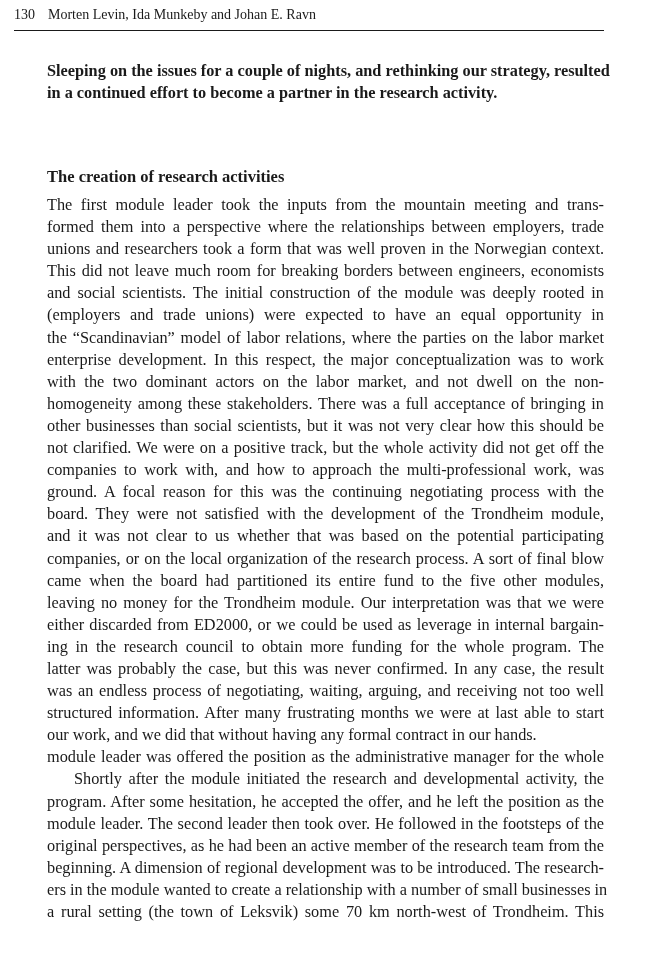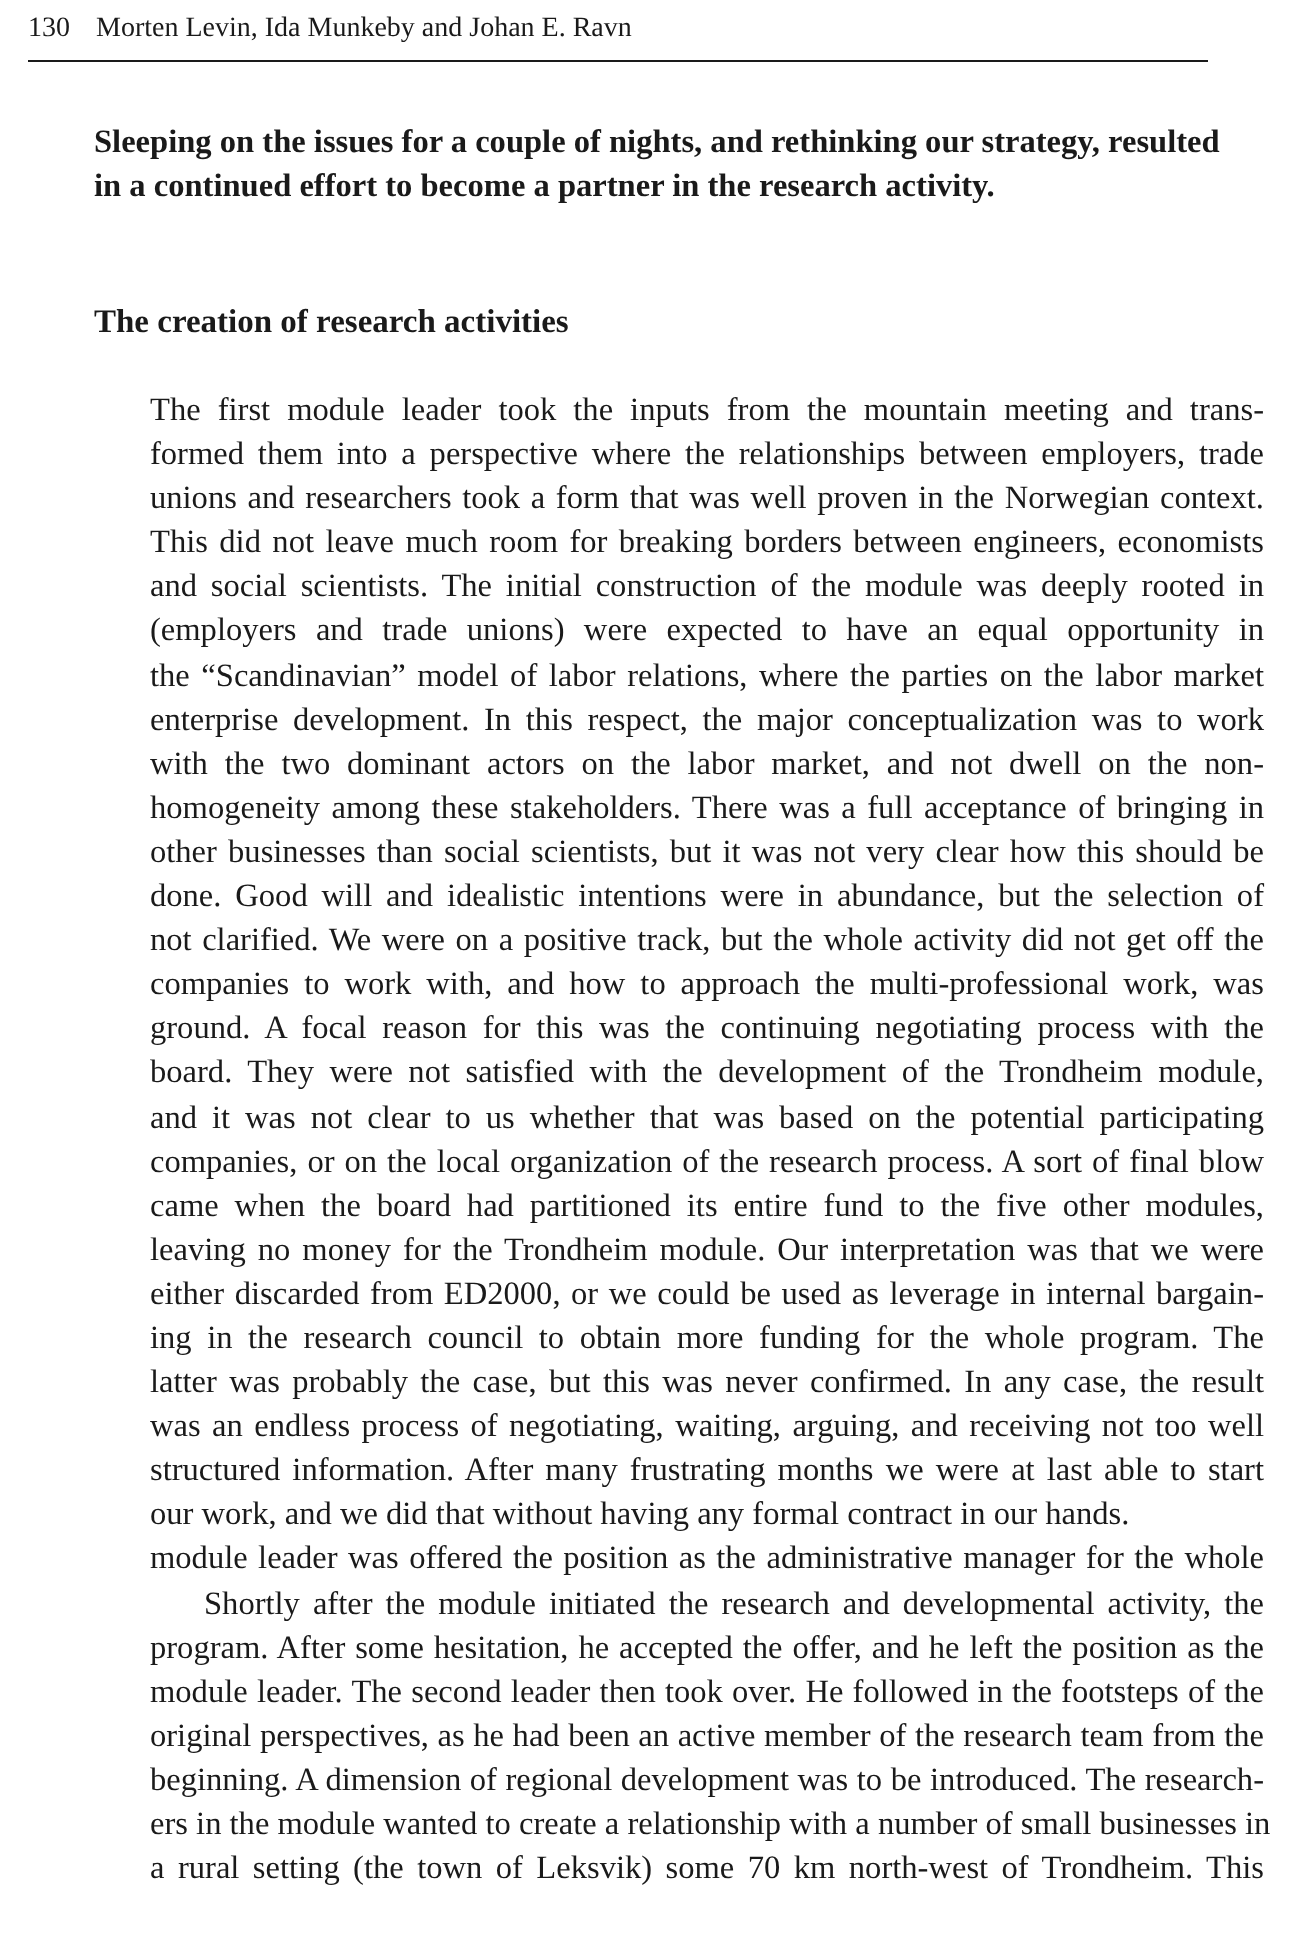--- a/index.html
+++ b/index.html
@@ -10,22 +10,22 @@
   .running-head .pageno { display: inline-block; width: 34px; font-size: 14px; }
   .rule { position: absolute; left: 14px; top: 30px; width: 590px; height: 0;
           border-top: 1.3px solid #1a1a1a; }
   .content { position: absolute; left: 47px; top: 60px; width: 557px; }
   p { margin: 0; font-size: 16.3px; line-height: 22.1px; text-align: justify; }
   .line { display: block; text-align: justify; text-align-last: justify; white-space: nowrap; }
   .line.last { text-align-last: left; }
   .indent { text-indent: 27px; }
   h2 { margin: 0; font-size: 16.5px; font-weight: bold; line-height: 22px; }
   .intro { margin-bottom: 16px; font-weight: bold; }
-  .heading-wrap { position: absolute; left: 47px; top: 150px; }
-  .body-text { position: absolute; left: 47px; top: 194px; width: 557px; margin-left: 28px; }
+  .heading-wrap { position: absolute; left: 47px; top: 166px; }
+  .body-text { position: absolute; left: 47px; top: 194px; width: 557px; }
 </style>
 </head>
 <body>
 
 <div class="running-head">
   <span class="pageno">130</span><span>Morten Levin, Ida Munkeby and Johan E. Ravn</span>
 </div>
 <div class="rule"></div>
 
 <div class="content">
@@ -45,21 +45,20 @@
     <span class="line">formed them into a perspective where the relationships between employers, trade</span>
     <span class="line">unions and researchers took a form that was well proven in the Norwegian context.</span>
     <span class="line">This did not leave much room for breaking borders between engineers, economists</span>
     <span class="line">and social scientists. The initial construction of the module was deeply rooted in</span>
     <span class="line">(employers and trade unions) were expected to have an equal opportunity in</span>
     <span class="line">the “Scandinavian” model of labor relations, where the parties on the labor market</span>
     <span class="line">enterprise development. In this respect, the major conceptualization was to work</span>
     <span class="line">with the two dominant actors on the labor market, and not dwell on the non-</span>
     <span class="line">homogeneity among these stakeholders. There was a full acceptance of bringing in</span>
     <span class="line">other businesses than social scientists, but it was not very clear how this should be</span>
-    <span class="line">done. Good will and idealistic intentions were in abundance, but the selection of</span>
     <span class="line">not clarified. We were on a positive track, but the whole activity did not get off the</span>
     <span class="line">companies to work with, and how to approach the multi-professional work, was</span>
     <span class="line">ground. A focal reason for this was the continuing negotiating process with the</span>
     <span class="line">board. They were not satisfied with the development of the Trondheim module,</span>
     <span class="line">and it was not clear to us whether that was based on the potential participating</span>
     <span class="line">companies, or on the local organization of the research process. A sort of final blow</span>
     <span class="line">came when the board had partitioned its entire fund to the five other modules,</span>
     <span class="line">leaving no money for the Trondheim module. Our interpretation was that we were</span>
     <span class="line">either discarded from ED2000, or we could be used as leverage in internal bargain-</span>
     <span class="line">ing in the research council to obtain more funding for the whole program. The</span>

